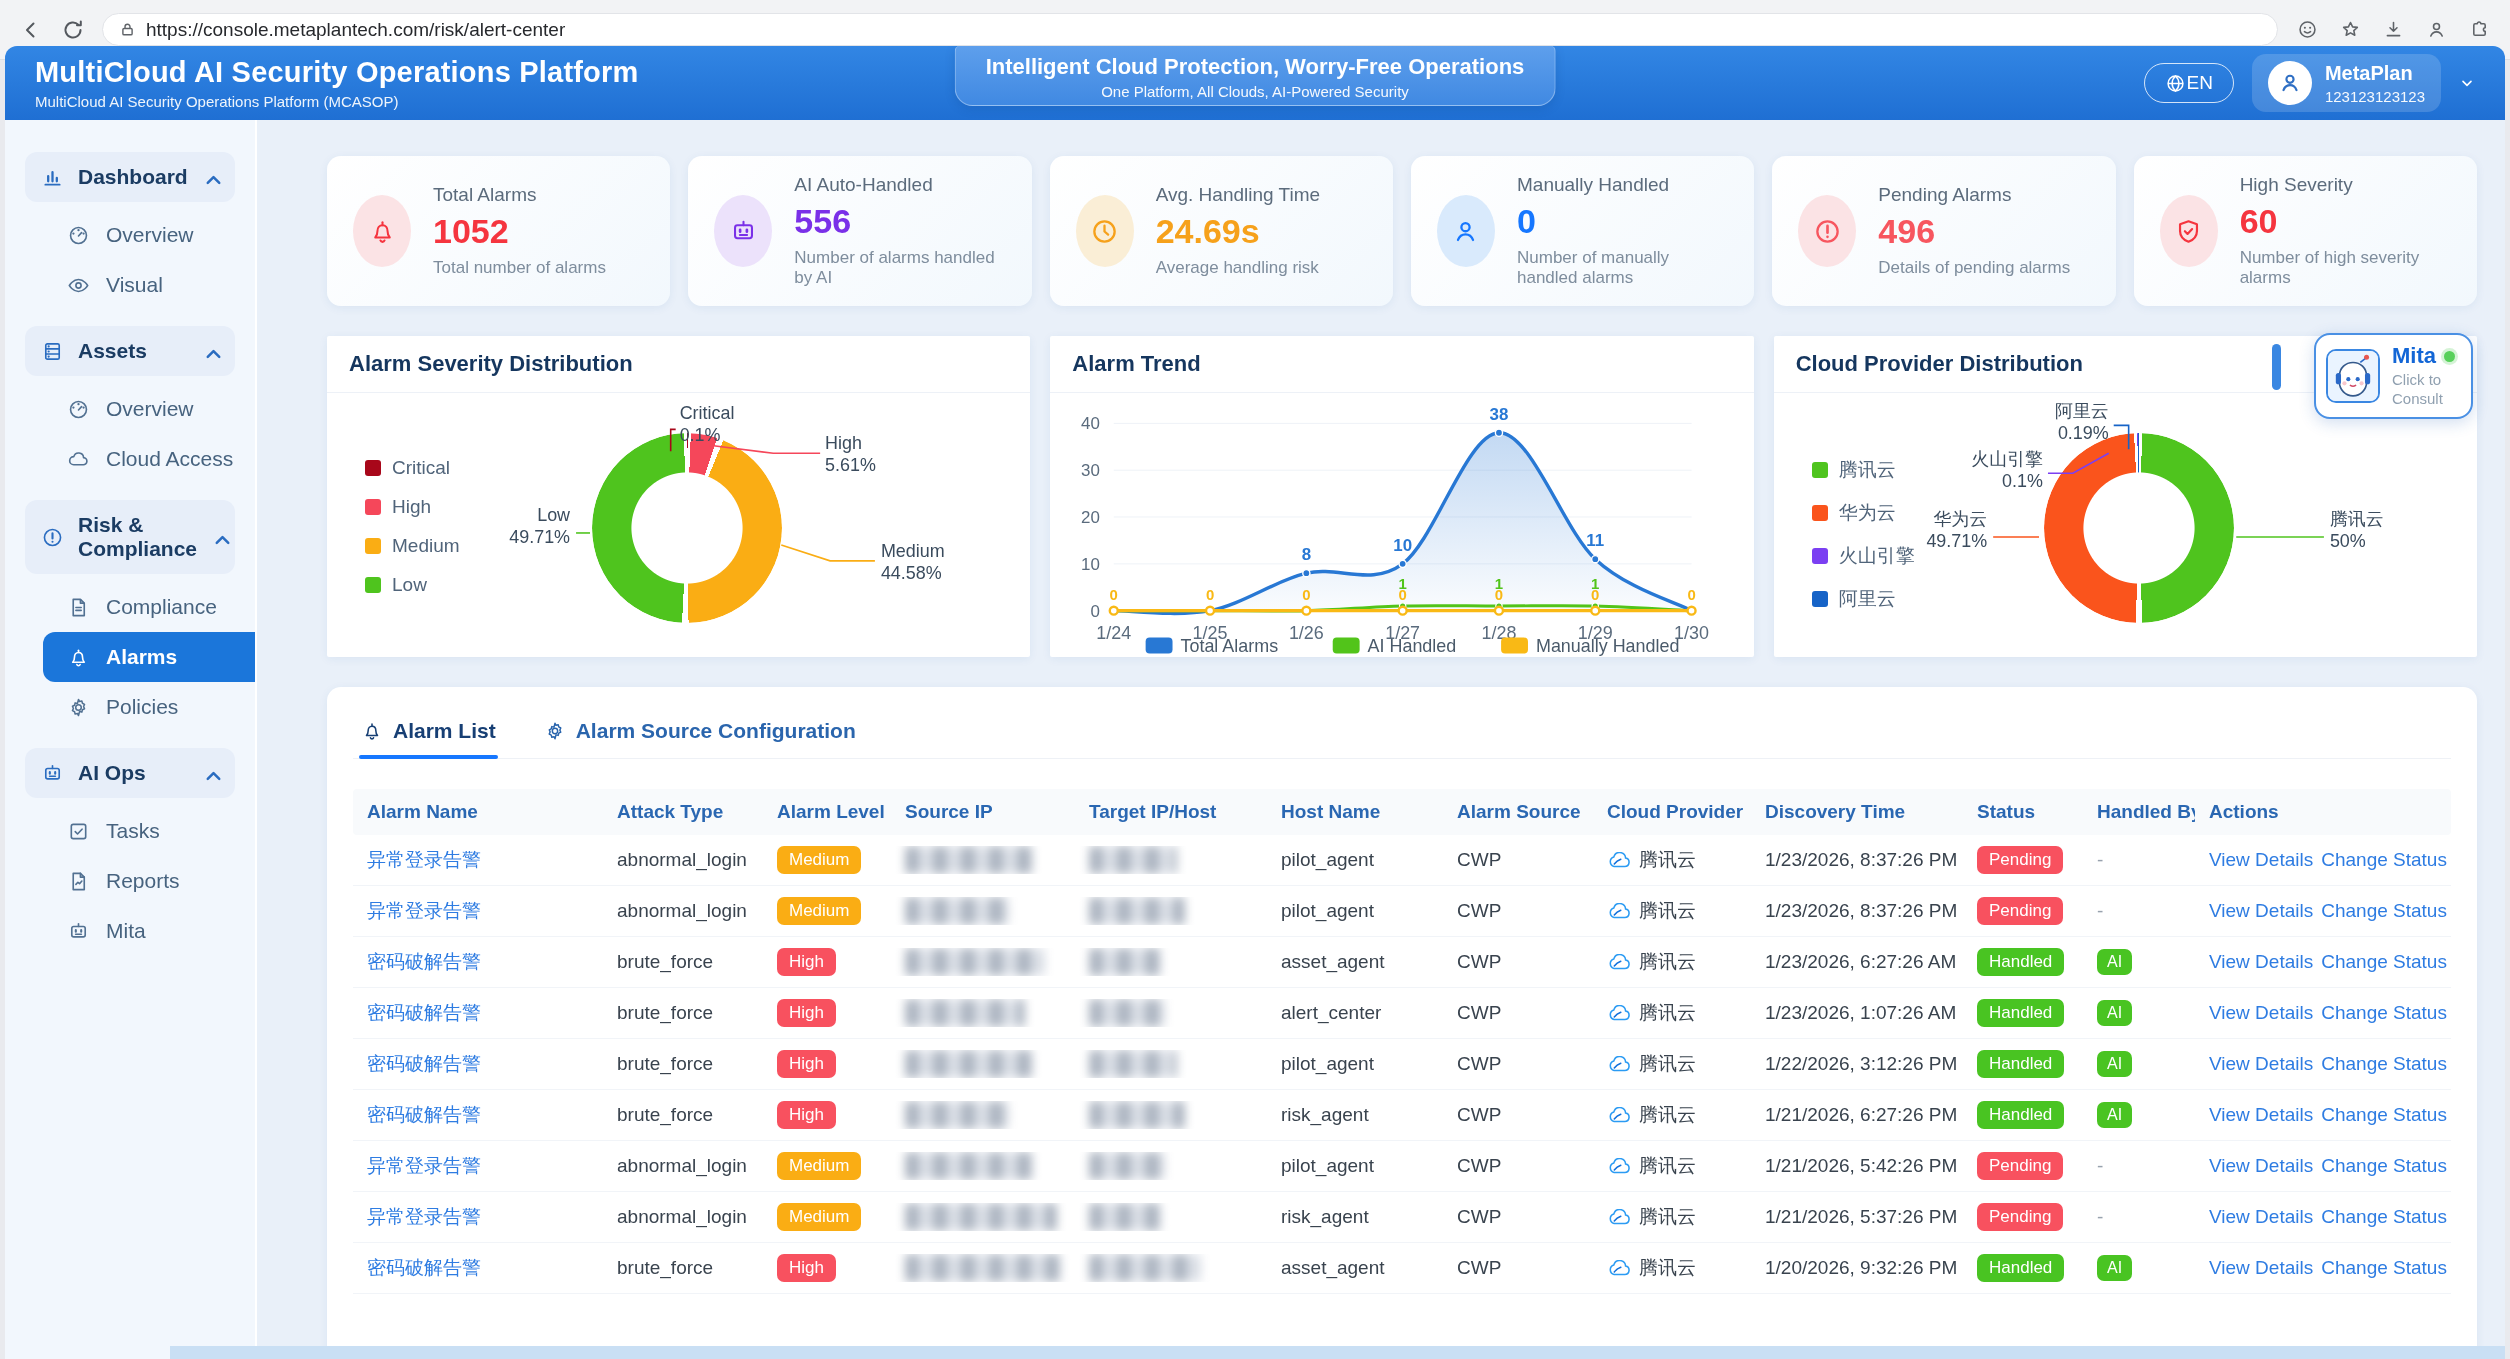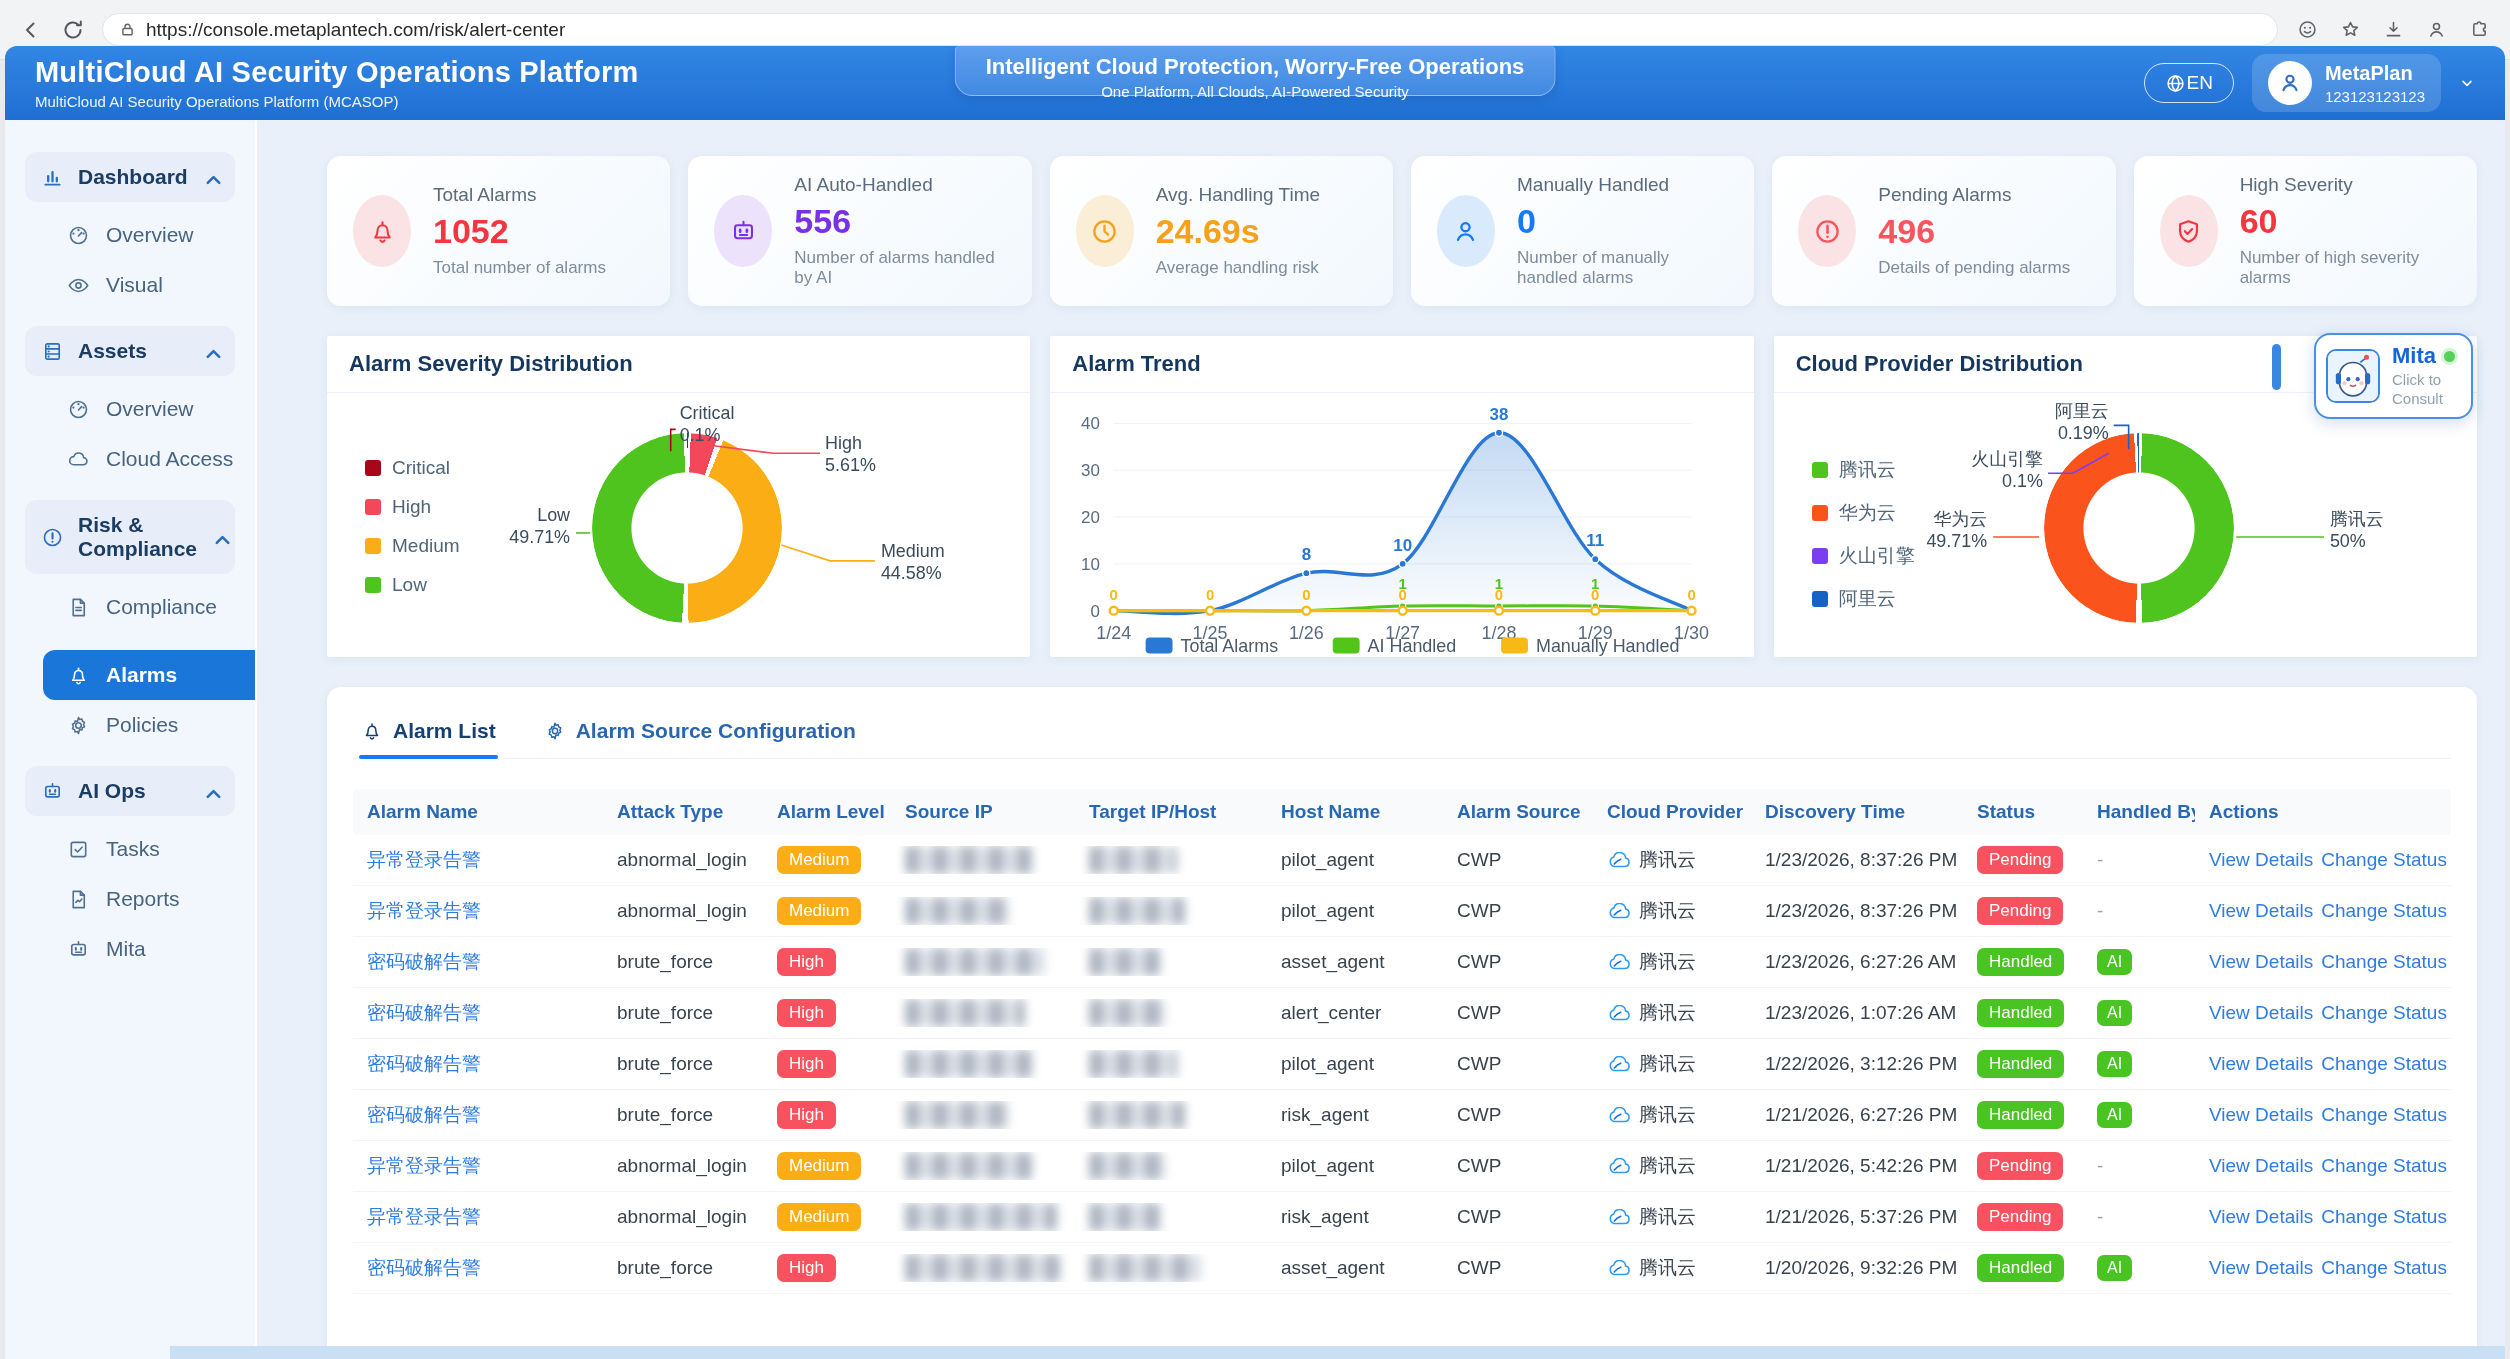--- a/index.html
+++ b/index.html
@@ -15,21 +15,21 @@
   .url-text { font-size:19px; color:#27292d; }
   .browser-right { display:flex; gap:17px; align-items:center; }
   .browser-right .nav-ic svg { width:21px; height:21px; color:#5f6368; }
 
   
   .window { position:absolute; top:46px; left:5px; right:5px; bottom:0; border-radius:12px 12px 0 0; overflow:hidden; background:#e9f0f9; }
 
   .app-header { height:74px; background:linear-gradient(180deg,#3286e4,#1f6fd3); display:flex; align-items:center; padding:0 30px; position:relative; color:#fff; }
   .hdr-title { font-size:29px; font-weight:bold; letter-spacing:.2px; }
   .hdr-sub { font-size:15px; margin-top:4px; opacity:.92; }
-  .banner { position:absolute; left:50%; transform:translateX(-50%); top:0; height:50px; background:linear-gradient(180deg,#5e9fec,#4089e2); border:1px solid rgba(255,255,255,.35); border-top:none; border-radius:5px 5px 18px 18px; padding:8px 30px 0; text-align:center; box-shadow:0 3px 10px rgba(10,60,130,.18); }
+  .banner { position:absolute; left:50%; transform:translateX(-50%); top:0; height:60px; background:linear-gradient(180deg,#5e9fec,#4089e2); border:1px solid rgba(255,255,255,.35); border-top:none; border-radius:5px 5px 18px 18px; padding:8px 30px 0; text-align:center; box-shadow:0 3px 10px rgba(10,60,130,.18); }
   .banner-t { font-size:22px; font-weight:bold; }
   .banner-s { font-size:15px; margin-top:3px; opacity:.95; }
   .hdr-right { margin-left:auto; display:flex; align-items:center; gap:18px; }
   .lang-pill { display:flex; align-items:center; border:1.5px solid rgba(255,255,255,.8); border-radius:999px; padding:8px 20px; font-size:19px;justify-content:center; }
   .lang-pill svg { width:21px; height:21px; }
   .user-chip { display:flex; align-items:center; gap:13px; background:rgba(255,255,255,.16); border-radius:14px; padding:7px 16px; }
   .avatar { width:44px; height:44px; border-radius:50%; background:#fff; color:#2f6fc4; display:flex; align-items:center; justify-content:center; }
   .avatar svg { width:26px; height:26px; }
   .user-name { font-size:20px; font-weight:bold; }
   .user-id { font-size:15px; margin-top:3px; opacity:.95; }
@@ -38,21 +38,21 @@
   .app { display:flex; height:1239px; }
 
   
   .sidebar { width:252px; background:#f2f7fd; border-right:2px solid #fff; padding-top:16px; flex:none; }
   .side-section { display:flex; align-items:center; gap:14px; margin:16px 20px 8px; padding:13px 16px; background:#e7eef9; border-radius:12px; }
   .side-section svg { width:23px; height:23px; color:#2a6cc0; flex:none; }
   .side-section .lbl { flex:1; font-size:21px; font-weight:bold; color:#1b3c63; }
   .side-section .chev { width:17px; height:17px; color:#2a6cc0; }
   .side-item { display:flex; align-items:center; gap:16px; padding:13px 16px 13px 62px; font-size:21px; color:#47637f; }
   .side-item svg { width:23px; height:23px; color:#527192; flex:none; }
-  .side-item.active { background:#1b76da; color:#fff; margin-left:38px; padding-left:24px; border-radius:12px 0 0 12px; font-weight:bold;margin-top:18px; }
+  .side-item.active { background:#1b76da; color:#fff; margin-left:38px; padding-left:24px; border-radius:12px 0 0 12px; font-weight:bold; }
   .side-item.active svg { color:#fff; }
 
   
   .main { flex:1; padding:0 28px 0 70px; position:relative; min-width:0; }
 
   .stats-row { display:flex; gap:18px; margin-top:36px; }
   .stat-card { flex:1; background:linear-gradient(135deg,#ffffff,#f2f8fd); border-radius:14px; padding:18px 26px; display:flex; align-items:center; gap:22px; box-shadow:0 2px 10px rgba(30,80,160,.07); }
   .stat-icon { width:58px; height:72px; border-radius:50%; display:flex; align-items:center; justify-content:center; flex:none; }
   .stat-icon svg { width:29px; height:29px; }
   .stat-label { font-size:19px; color:#5b6b7c; }

